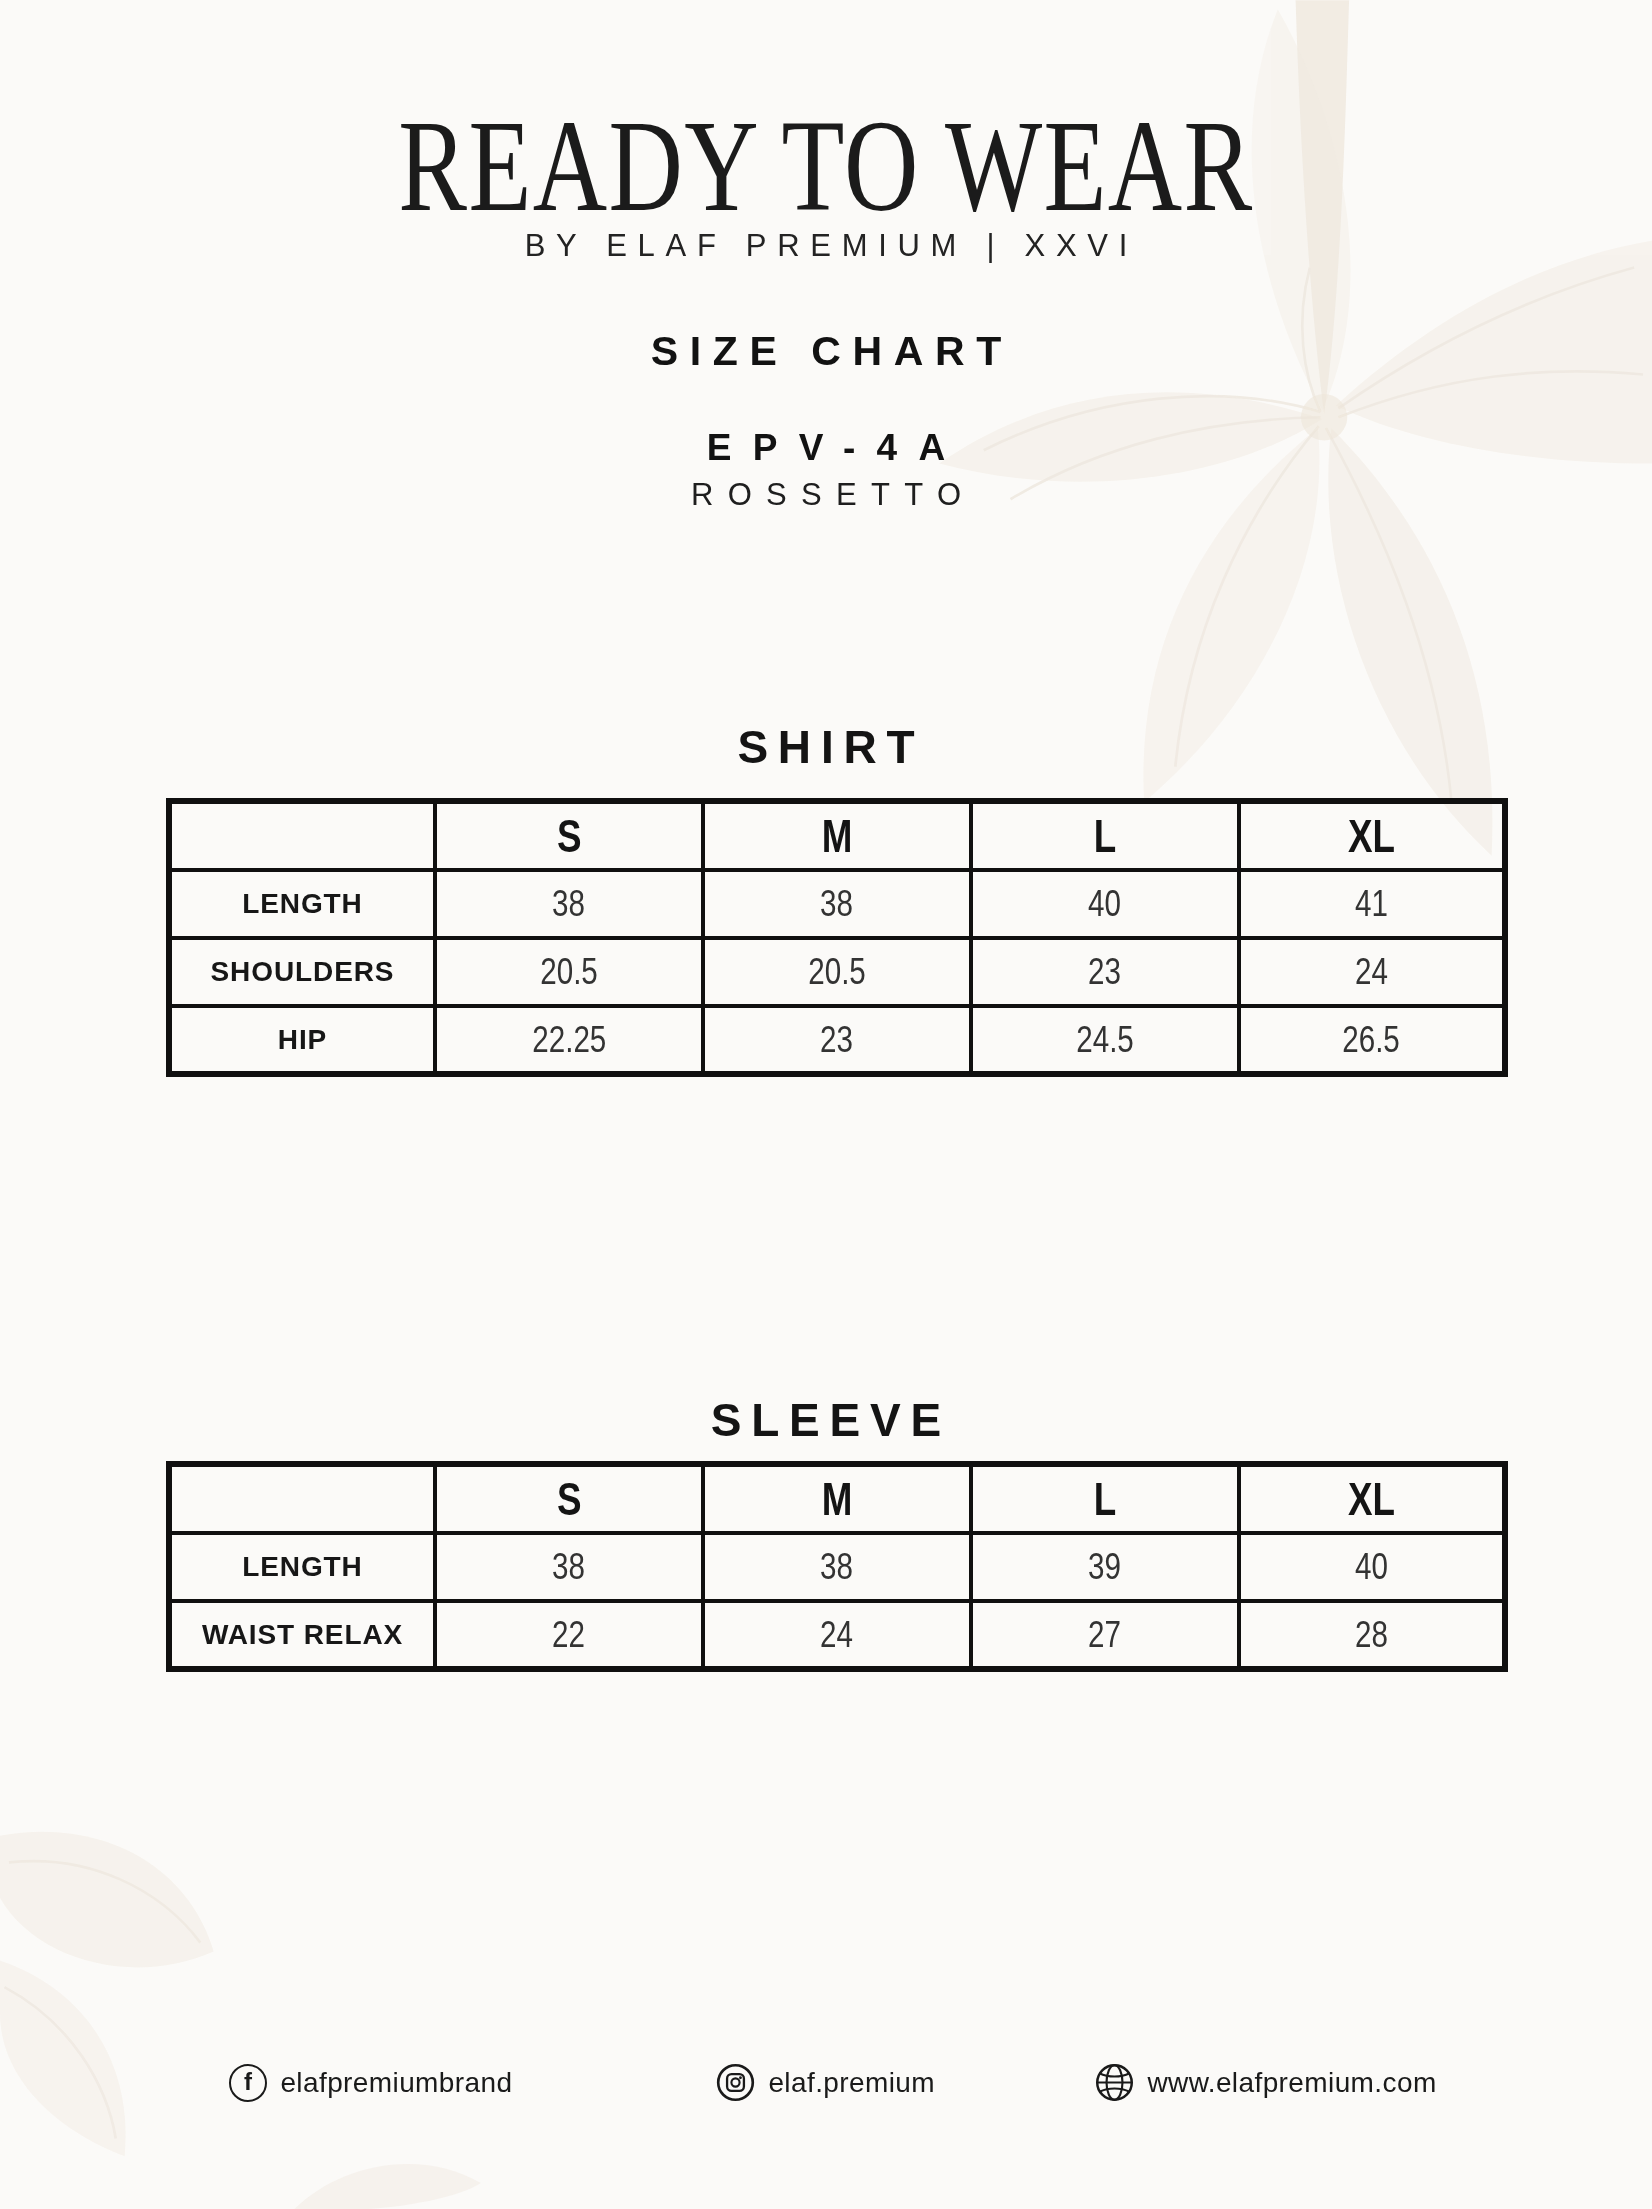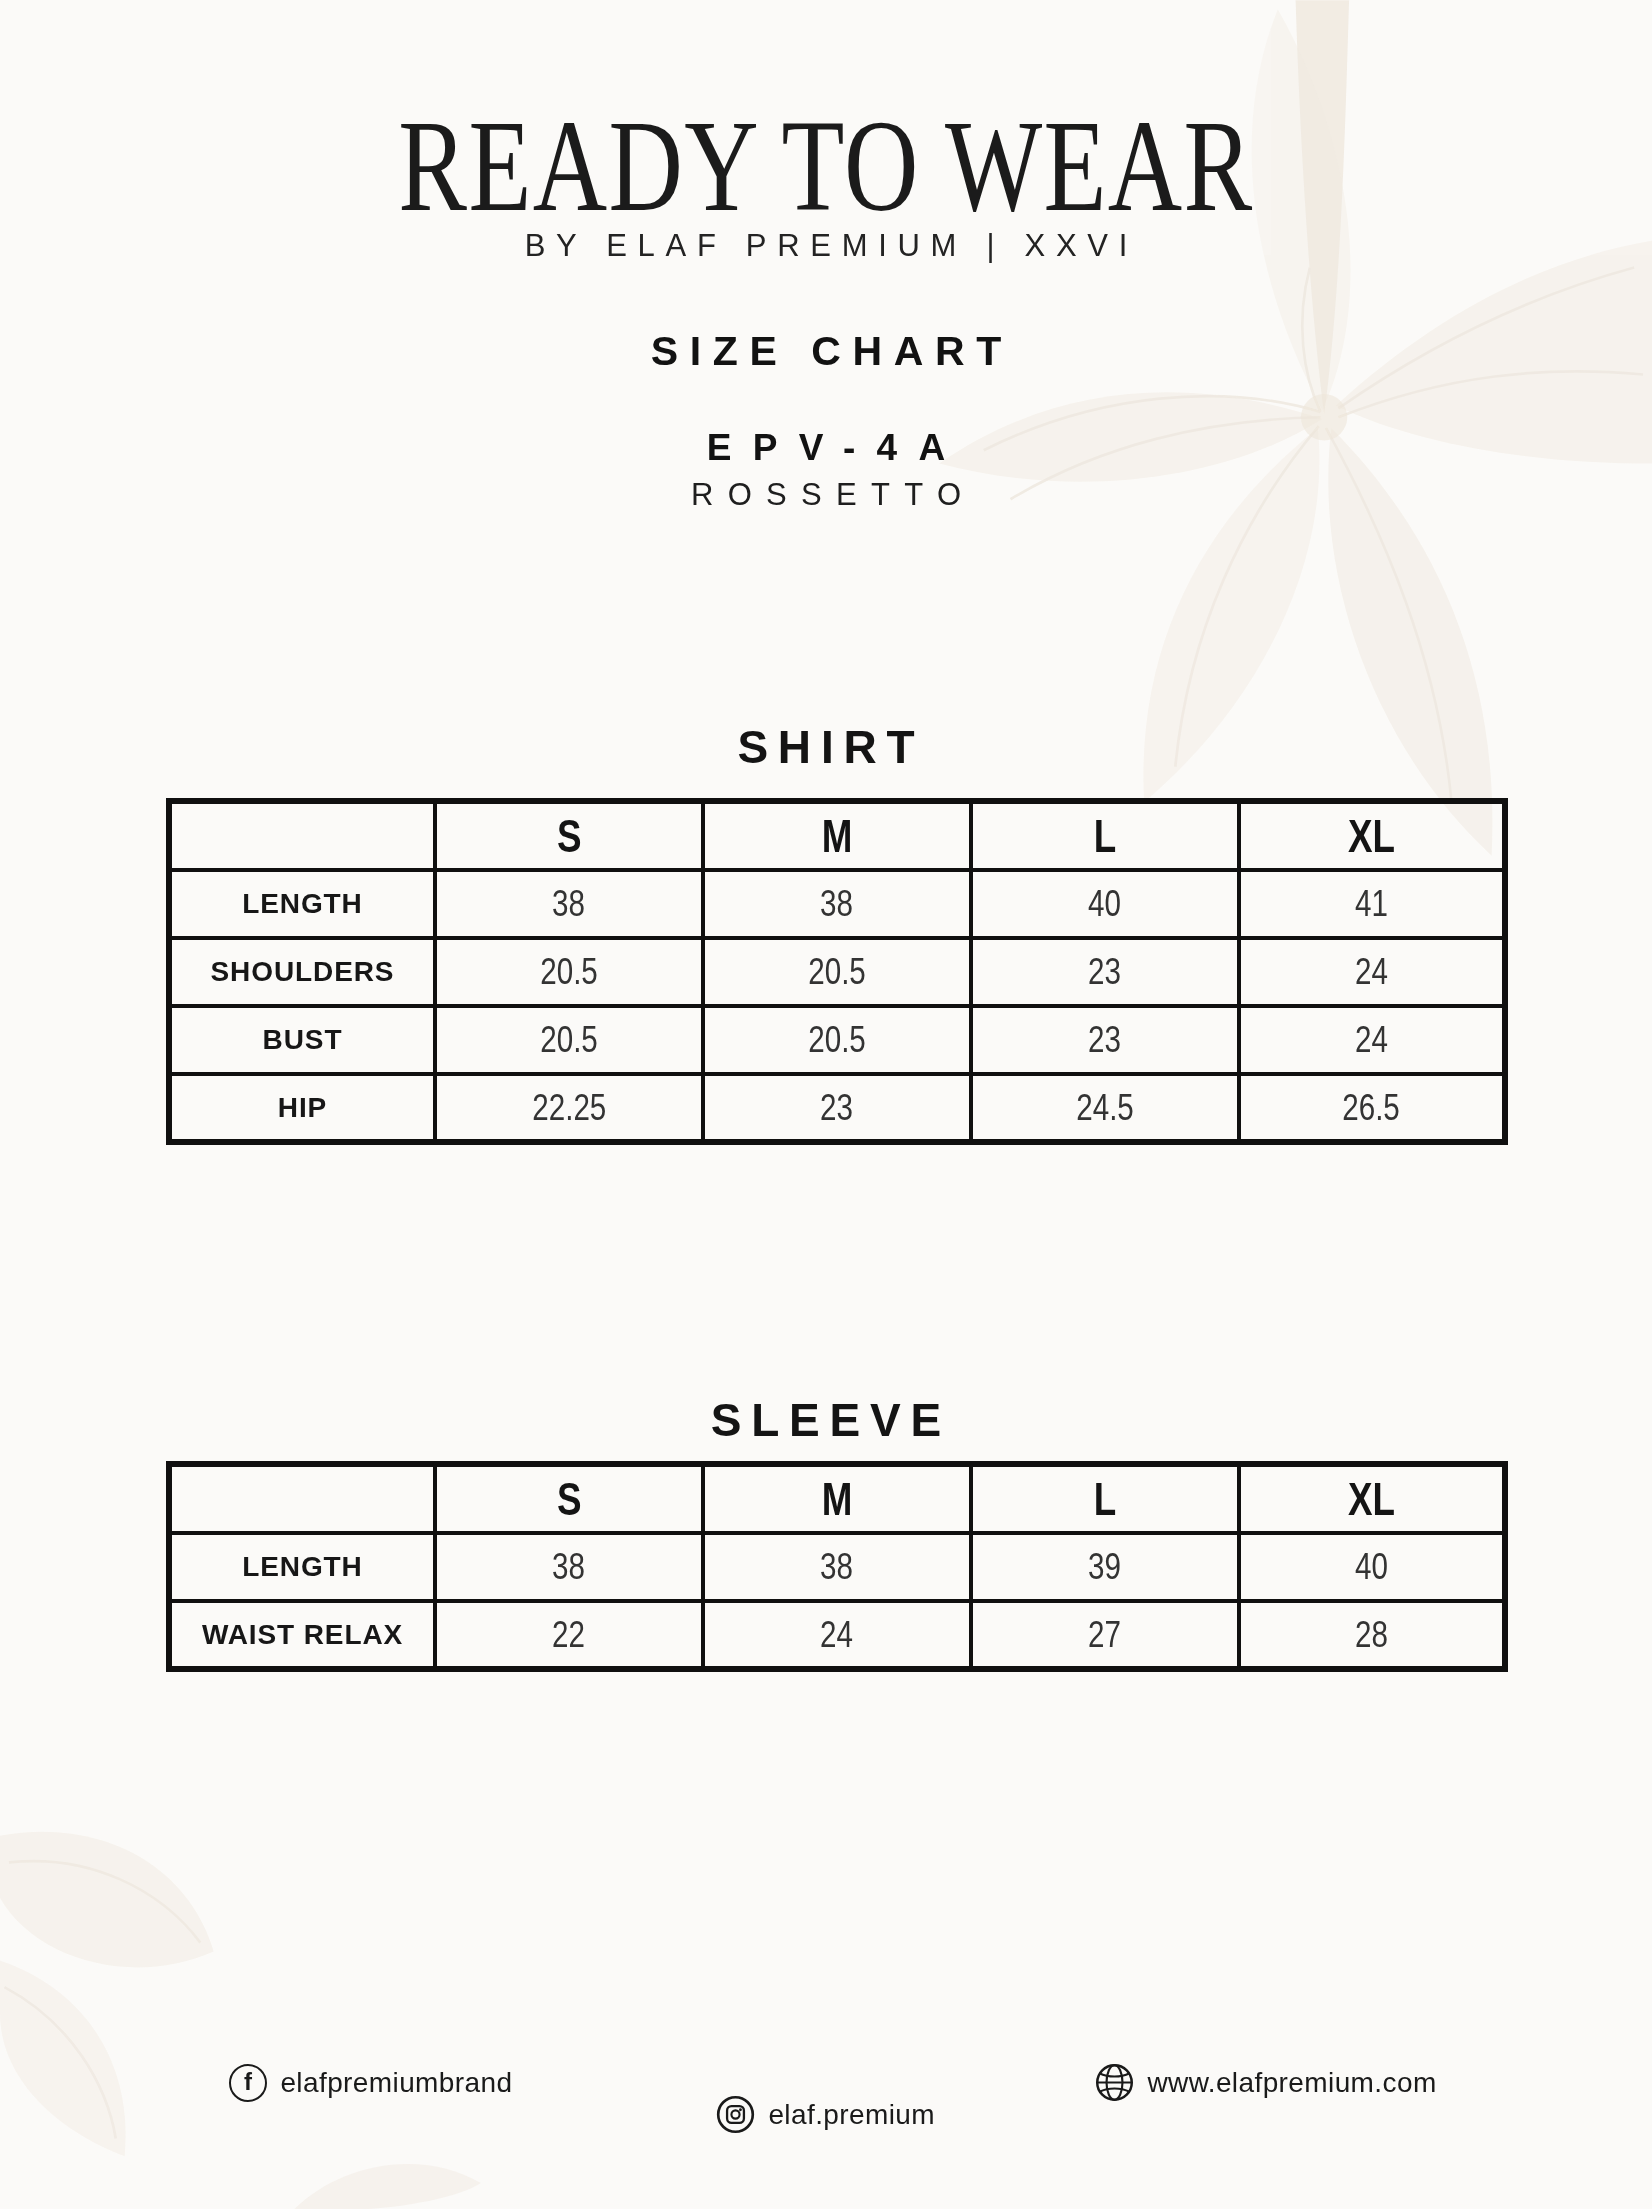--- a/index.html
+++ b/index.html
@@ -77,21 +77,21 @@
   .cell-val{
     display:inline-block;font-size:37px;font-weight:400;color:#333;
     transform:scale(0.8,1.0);
   }
 
   .footer-item{
     position:absolute;top:2062px;height:41px;
     display:flex;align-items:center;gap:13.4px;
   }
   .f-fb{left:229px;}
-  .f-ig{left:716px;margin-top:32px;}
+  .f-ig{left:716px;}
   .f-web{left:1095px;}
   .soc-icon{width:39px;height:39px;flex:0 0 auto;}
   .fb-circle{
     width:34px;height:34px;border:2.7px solid #1a1a1a;border-radius:50%;
     display:flex;align-items:center;justify-content:center;
   }
   .fb-circle span{font-size:24px;font-weight:700;color:#1a1a1a;line-height:1;transform:translateY(-0.9px);}
   .footer-text{font-size:28px;color:#1a1a1a;letter-spacing:0.4px;white-space:nowrap;}
 </style>
 </head>
@@ -164,27 +164,20 @@
       <td><span class="cell-val">41</span></td>
     </tr>
     <tr class="data-row">
       <td class="row-label">SHOULDERS</td>
       <td><span class="cell-val">20.5</span></td>
       <td><span class="cell-val">20.5</span></td>
       <td><span class="cell-val">23</span></td>
       <td><span class="cell-val">24</span></td>
     </tr>
     <tr class="data-row">
-      <td class="row-label">BUST</td>
-      <td><span class="cell-val">20.5</span></td>
-      <td><span class="cell-val">20.5</span></td>
-      <td><span class="cell-val">23</span></td>
-      <td><span class="cell-val">24</span></td>
-    </tr>
-    <tr class="data-row">
       <td class="row-label">HIP</td>
       <td><span class="cell-val">22.25</span></td>
       <td><span class="cell-val">23</span></td>
       <td><span class="cell-val">24.5</span></td>
       <td><span class="cell-val">26.5</span></td>
     </tr>
   </tbody>
     </table>
 
   <div class="centered section-title trouser-title">SLEEVE</div>

